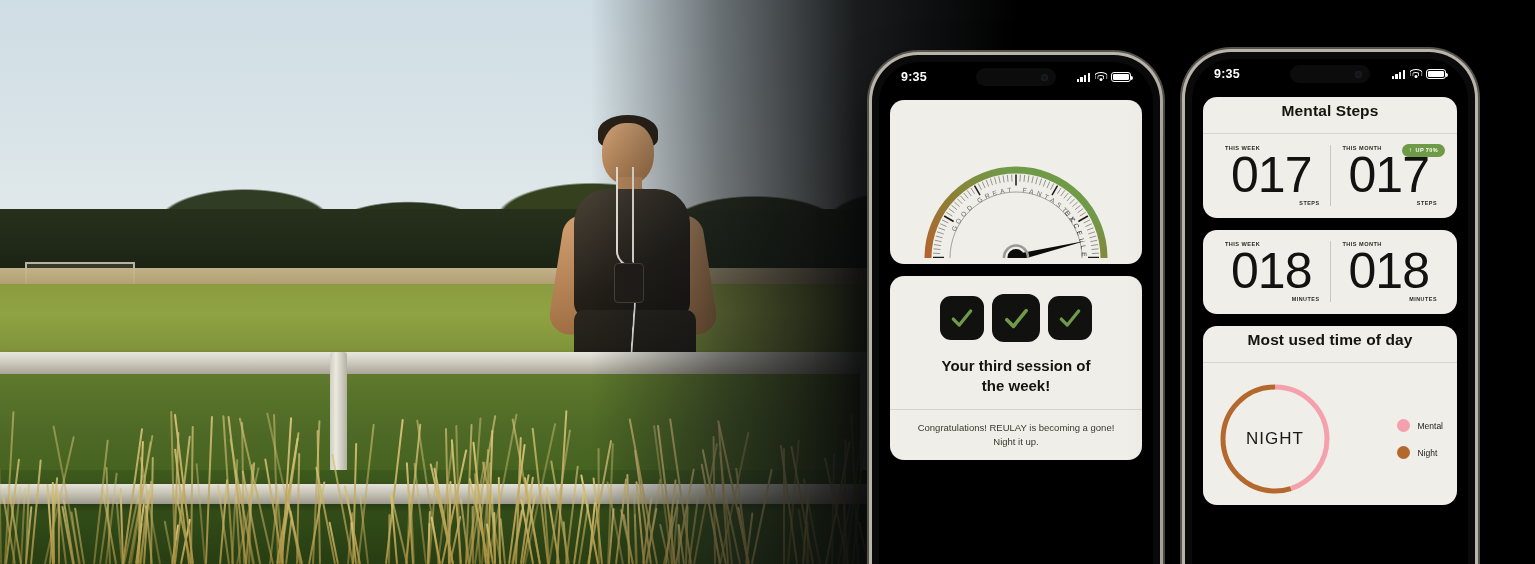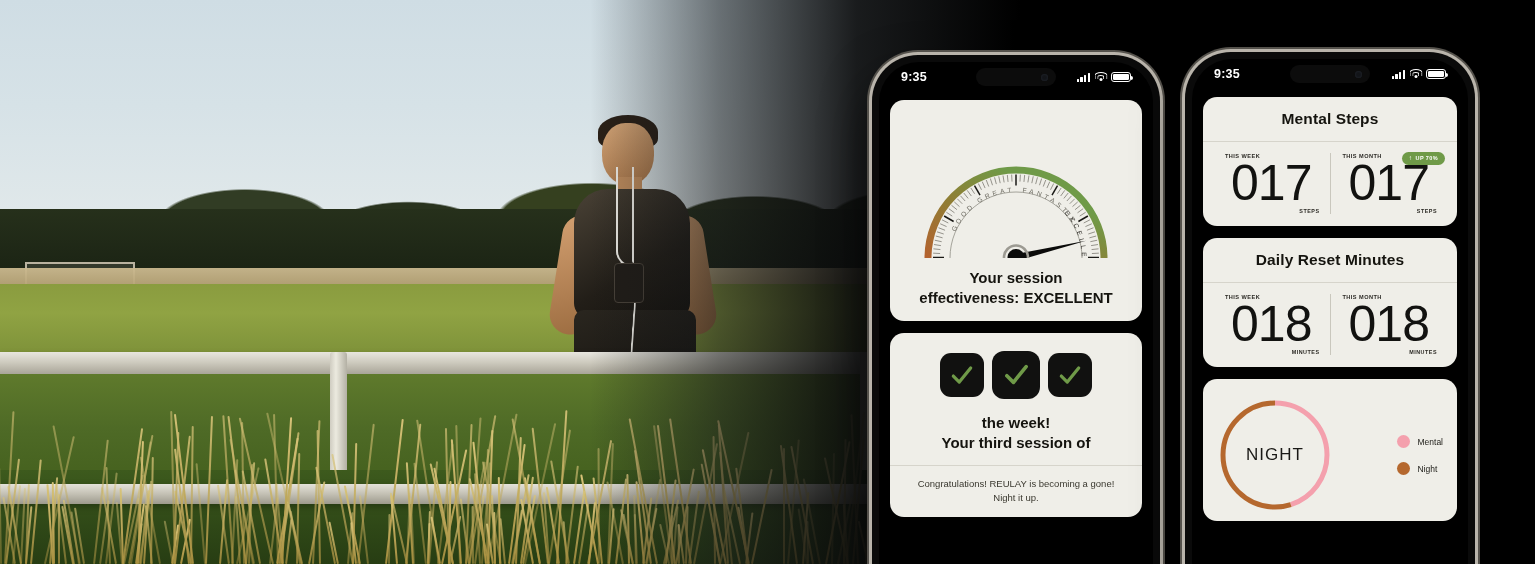--- a/index.html
+++ b/index.html
@@ -128,21 +128,21 @@
   .wifi b:nth-child(2){ width:7.5px; height:4px; top:3px; }
   .wifi b:nth-child(3){ width:3px; height:3px; top:6.2px; background:#fff; border:none; border-radius:50%; }
   .batt { width:20px; height:10.5px; border:1.4px solid #fff; border-radius:3px; position:relative; padding:1.3px; }
   .batt span { display:block; height:100%; background:#fff; border-radius:1.3px; }
   .batt:after { content:""; position:absolute; right:-3px; top:3px; width:1.8px; height:4.5px; background:#fff; border-radius:0 2px 2px 0; }
 
   .cardwrap { padding:8px 11px; display:flex; flex-direction:column; gap:12px; }
 
   .card { background:#efeee8; border-radius:14px; overflow:hidden; }
   .card-head {
-    text-align:center; padding:13px 8px 13px;
+    text-align:center; padding:5px 8px 13px;
     font-size:15.5px; font-weight:700; color:#15140f; letter-spacing:.1px;
     border-bottom:1px solid #d6d4cb;
   }
 
   
   .gauge-box { padding:10px 8px 6px; }
   .gauge-wrap { display:flex; justify-content:center; }
   .gauge-cap {
     text-align:center; font-size:15px; font-weight:700; color:#15140f;
     line-height:1.35; padding:4px 10px 12px;
@@ -612,24 +612,20 @@
                 </text>
 
                 <g>
                   <path d="M 106 144 L 106 151 L 178 149.5 Z" fill="#0b0b0a" transform="rotate(-15 106 147.5)"></path>
                   <circle cx="106" cy="147.5" r="12" fill="none" stroke="#9c9a92" stroke-width="2.6"></circle>
                   <circle cx="106" cy="147.5" r="8.5" fill="#0b0b0a"></circle>
                 </g>
               </svg>
             </div>
           </div>
-          <div class="gauge-cap">
-            <div>Your session</div>
-            <div>effectiveness: EXCELLENT</div>
-          </div>
         </div>
 
         <div class="card">
           <div class="checks">
             <div class="chk">
               <svg viewBox="0 0 24 24" fill="none">
                   <path d="M4 13 L9.5 18.5 L20 5.5" stroke="#6f9a48" stroke-width="3" stroke-linecap="round" stroke-linejoin="round"></path>
                 </svg>
             </div>
             <div class="chk big">
@@ -637,22 +633,22 @@
                   <path d="M4 13 L9.5 18.5 L20 5.5" stroke="#6f9a48" stroke-width="3" stroke-linecap="round" stroke-linejoin="round"></path>
                 </svg>
             </div>
             <div class="chk">
               <svg viewBox="0 0 24 24" fill="none">
                   <path d="M4 13 L9.5 18.5 L20 5.5" stroke="#6f9a48" stroke-width="3" stroke-linecap="round" stroke-linejoin="round"></path>
                 </svg>
             </div>
           </div>
           <div class="gauge-cap">
+            <div>Your third session of</div>
             <div>the week!</div>
-            <div>Your third session of</div>
           </div>
           <div class="card-foot">
             <div>Congratulations! REULAY is becoming a gone!</div>
             <div>Night it up.</div>
           </div>
         </div>
 
       </div>
     </div>
   </div>
@@ -699,36 +695,36 @@
                 <span class="arw">↑</span>
                 <span>UP 70%</span>
               </div>
               <div class="stat-num">017</div>
               <div class="stat-unit">STEPS</div>
             </div>
           </div>
         </div>
 
         <div class="card">
-          <div class="card-head">Daily Reset Minutes</div>
           <div class="stats">
             <div class="stat">
               <div class="stat-lbl">THIS WEEK</div>
               <div class="stat-num">018</div>
               <div class="stat-unit">MINUTES</div>
             </div>
             <div class="stat">
               <div class="stat-lbl">THIS MONTH</div>
               <div class="stat-num">018</div>
               <div class="stat-unit">MINUTES</div>
             </div>
           </div>
         </div>
 
         <div class="card">
+          <div class="card-head">Most used time of day</div>
           <div class="donut-area">
             <div class="donut-holder">
               <svg width="120" height="120" viewBox="0 0 120 120">
                 <circle cx="60" cy="60" r="52" fill="none" stroke="#f4a0ad" stroke-width="5" stroke-dasharray="147 180" stroke-dashoffset="0" transform="rotate(-90 60 60)"></circle>
                 <circle cx="60" cy="60" r="52" fill="none" stroke="#b5682e" stroke-width="5" stroke-dasharray="180 147" stroke-dashoffset="-147" transform="rotate(-90 60 60)"></circle>
               </svg>
               <div class="donut-lbl">NIGHT</div>
             </div>
             <div class="legend">
               <div class="lg">

